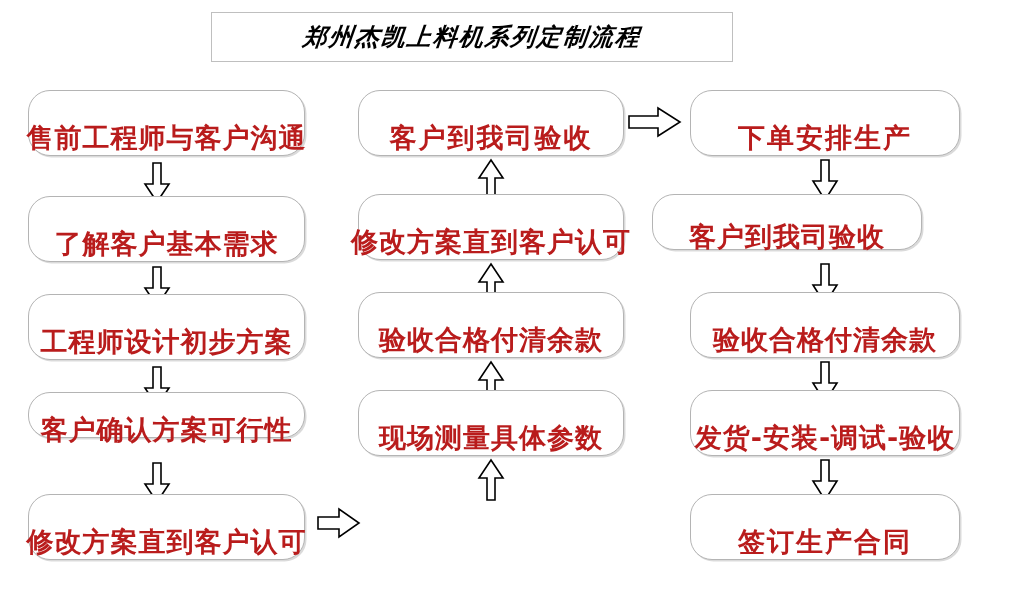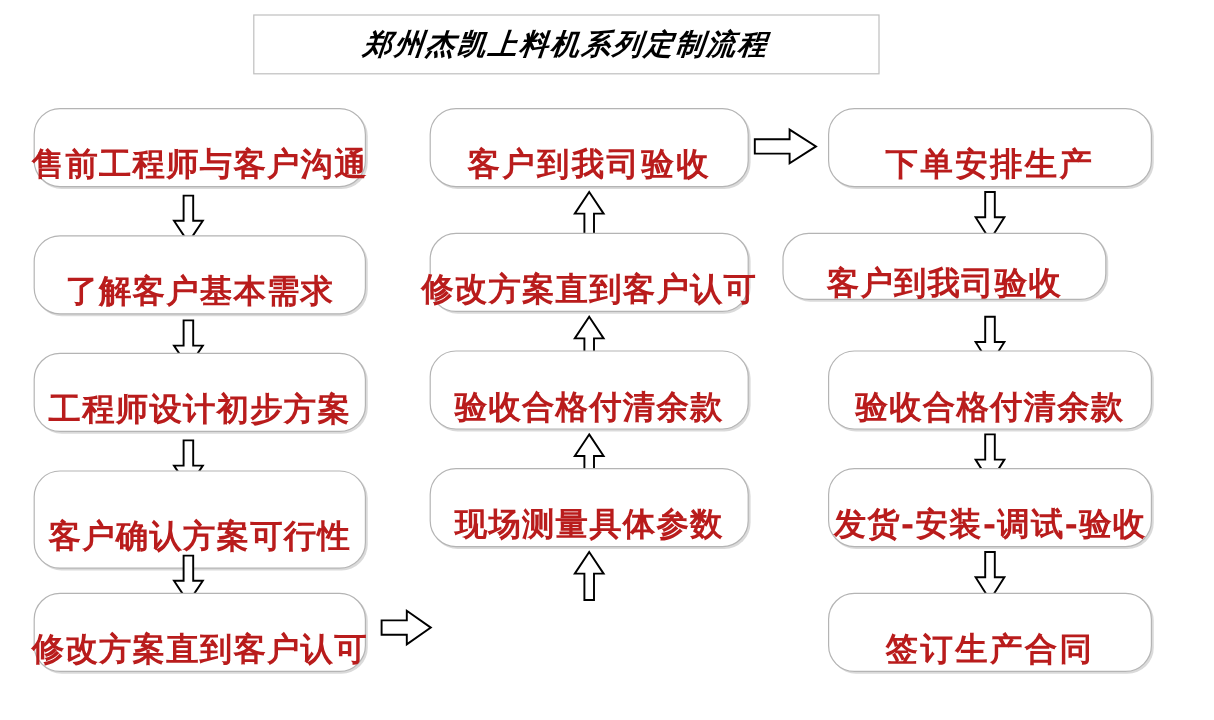--- a/index.html
+++ b/index.html
@@ -117,21 +117,21 @@
   <div class="node" style="left:28px; top:294px; width:277px; height:66px;">
     <span class="node-label">工程师设计初步方案</span>
   </div>
 
   <div class="arrow" style="left:143px; top:366px;">
     <svg width="28" height="42" viewBox="0 0 28 42">
       <polygon class="arrow-shape" points="10,1 18,1 18,22 26,22 14,40 2,22 10,22"></polygon>
     </svg>
   </div>
 
-  <div class="node" style="left:28px; top:392px; width:277px; height:82px;">
+  <div class="node" style="left:28px; top:392px; width:277px; height:46px;">
     <span class="node-label">客户确认方案可行性</span>
   </div>
 
   <div class="arrow" style="left:143px; top:462px;">
     <svg width="28" height="42" viewBox="0 0 28 42">
       <polygon class="arrow-shape" points="10,1 18,1 18,22 26,22 14,40 2,22 10,22"></polygon>
     </svg>
   </div>
 
   <div class="node" style="left:28px; top:494px; width:277px; height:66px;">

